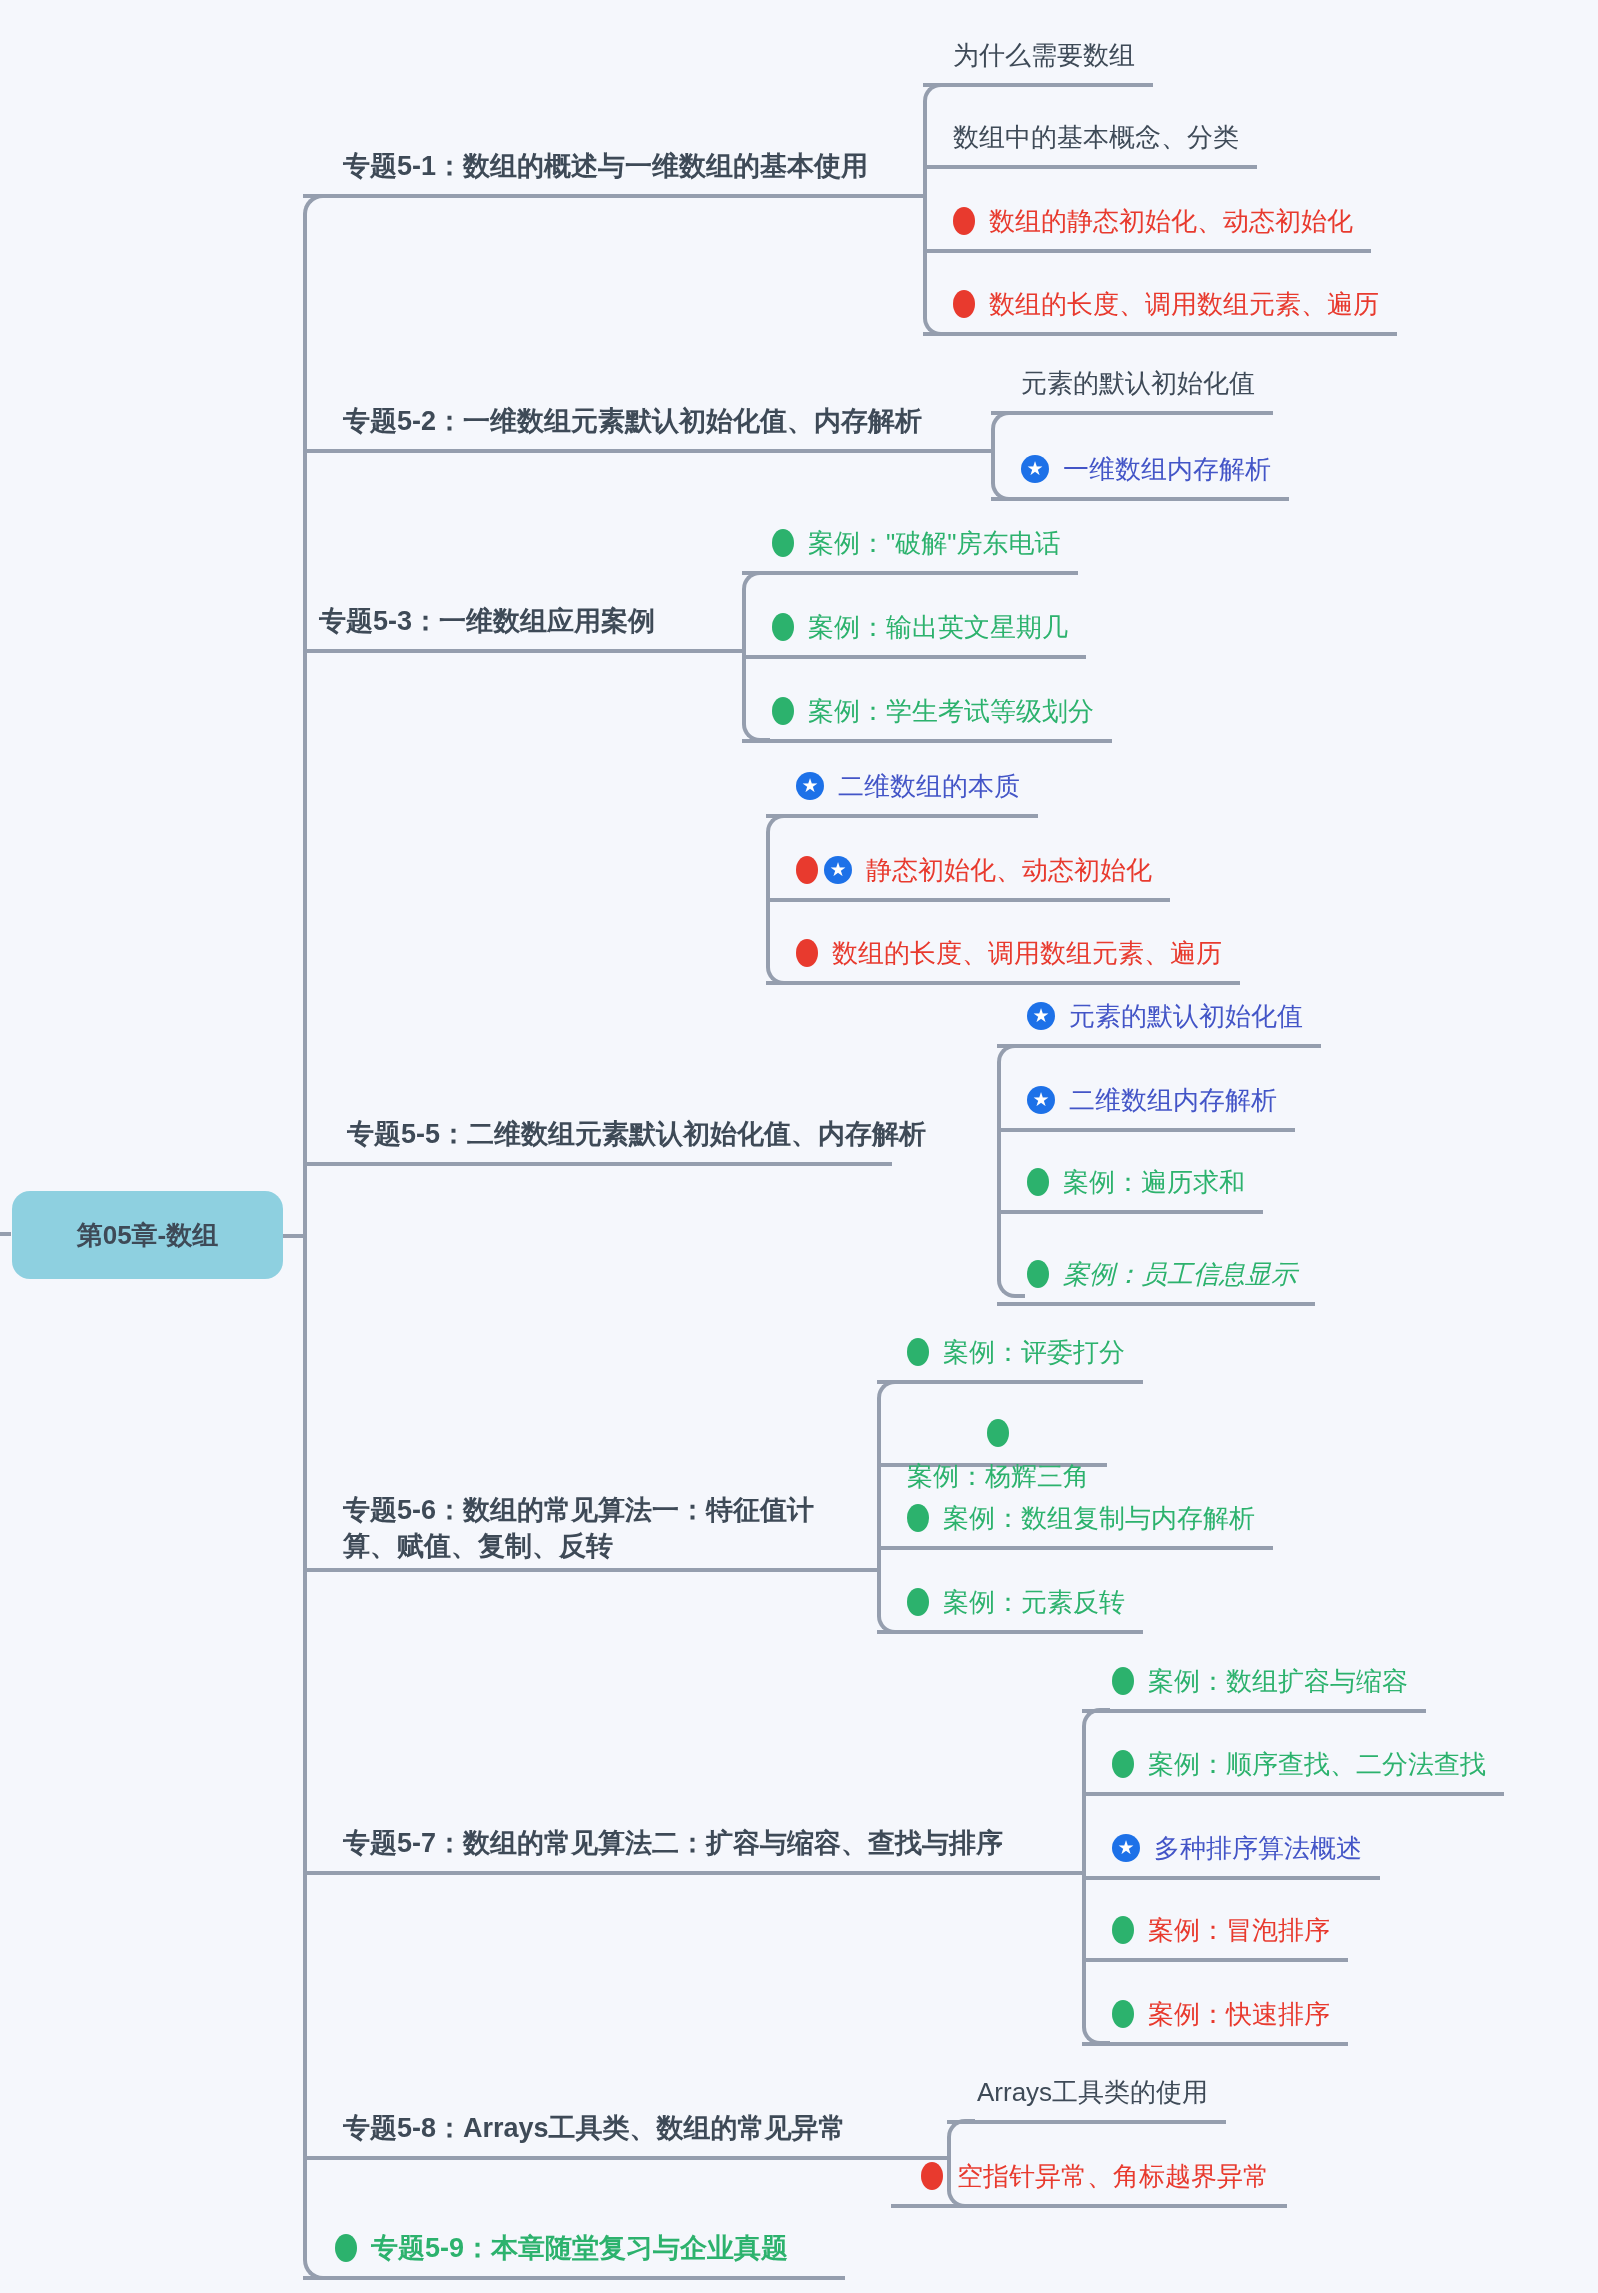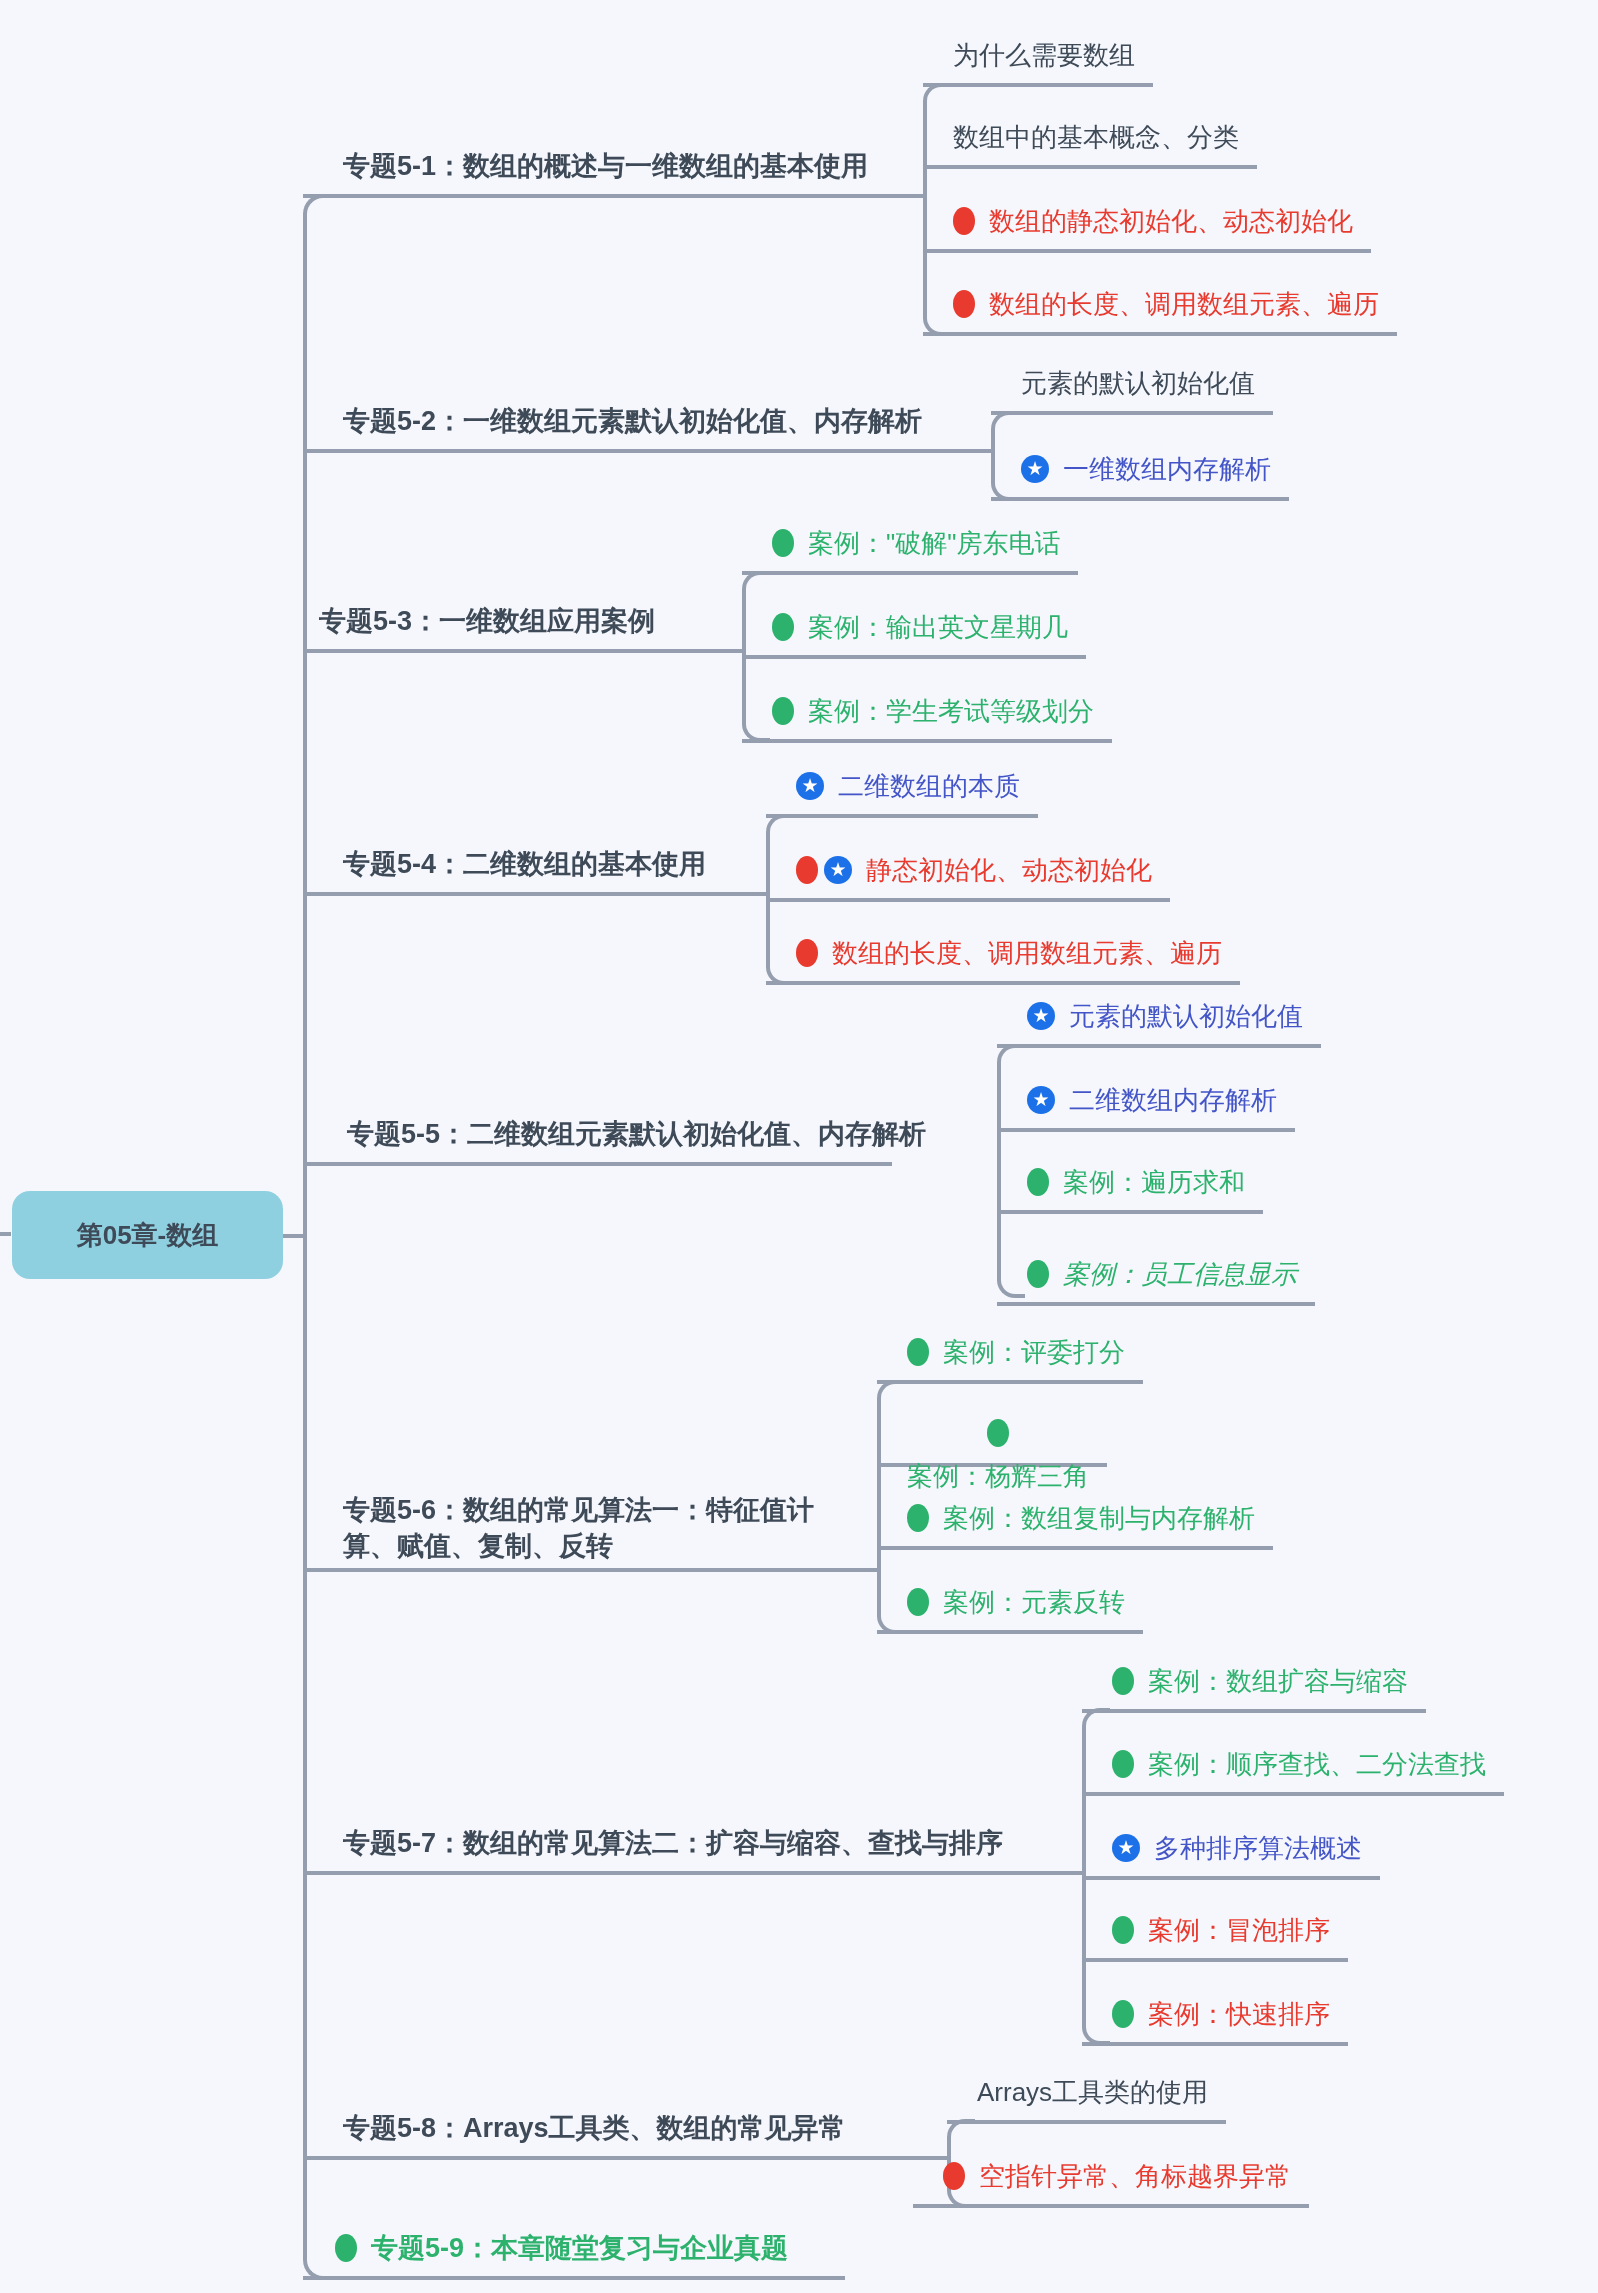--- a/index.html
+++ b/index.html
@@ -106,23 +106,20 @@
   </div>
   <div class="n t-green" style="left:742px;top:611px;">
     <span class="dot dot-green"></span>
     <span class="lbl">案例：输出英文星期几</span>
   </div>
   <div class="n t-green" style="left:742px;top:695px;">
     <span class="dot dot-green"></span>
     <span class="lbl">案例：学生考试等级划分</span>
   </div>
 
-  <div class="n topic" style="left:303px;top:848px;width:467px;">
-    <span class="lbl">专题5-4：二维数组的基本使用</span>
-  </div>
   <div class="n t-blue" style="left:766px;top:770px;">
     <span class="star">★</span>
     <span class="lbl">二维数组的本质</span>
   </div>
   <div class="n t-red" style="left:766px;top:854px;">
     <span class="dot dot-red"></span>
     <span class="star snug">★</span>
     <span class="lbl">静态初始化、动态初始化</span>
   </div>
   <div class="n t-red" style="left:766px;top:937px;">
@@ -193,21 +190,21 @@
     <span class="dot dot-green"></span>
     <span class="lbl">案例：快速排序</span>
   </div>
 
   <div class="n topic" style="left:303px;top:2112px;width:648px;">
     <span class="lbl">专题5-8：Arrays工具类、数组的常见异常</span>
   </div>
   <div class="n" style="left:947px;top:2076px;justify-content:flex-end;">
     <span class="lbl">Arrays工具类的使用</span>
   </div>
-  <div class="n t-red" style="left:913px;top:2160px;">
+  <div class="n t-red" style="left:891px;top:2160px;">
     <span class="dot dot-red"></span>
     <span class="lbl">空指针异常、角标越界异常</span>
   </div>
 
   <div class="n topic t-green" style="left:303px;top:2232px;width:542px;padding-left:32px;">
     <span class="dot dot-green"></span>
     <span class="lbl">专题5-9：本章随堂复习与企业真题</span>
   </div>
 
 </div>

